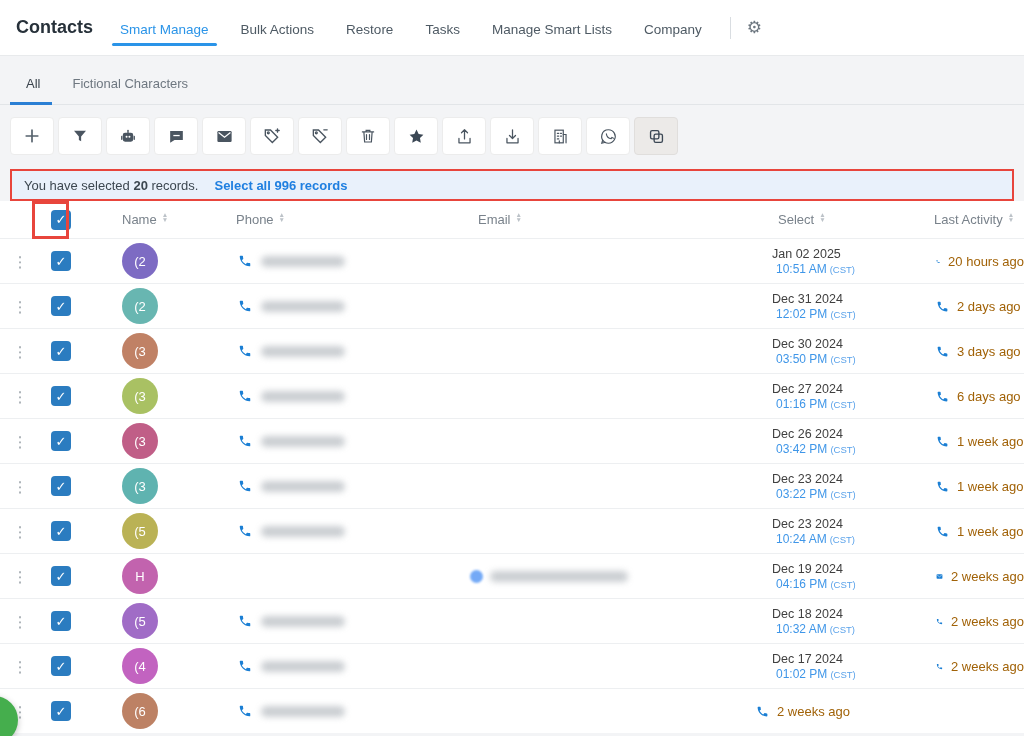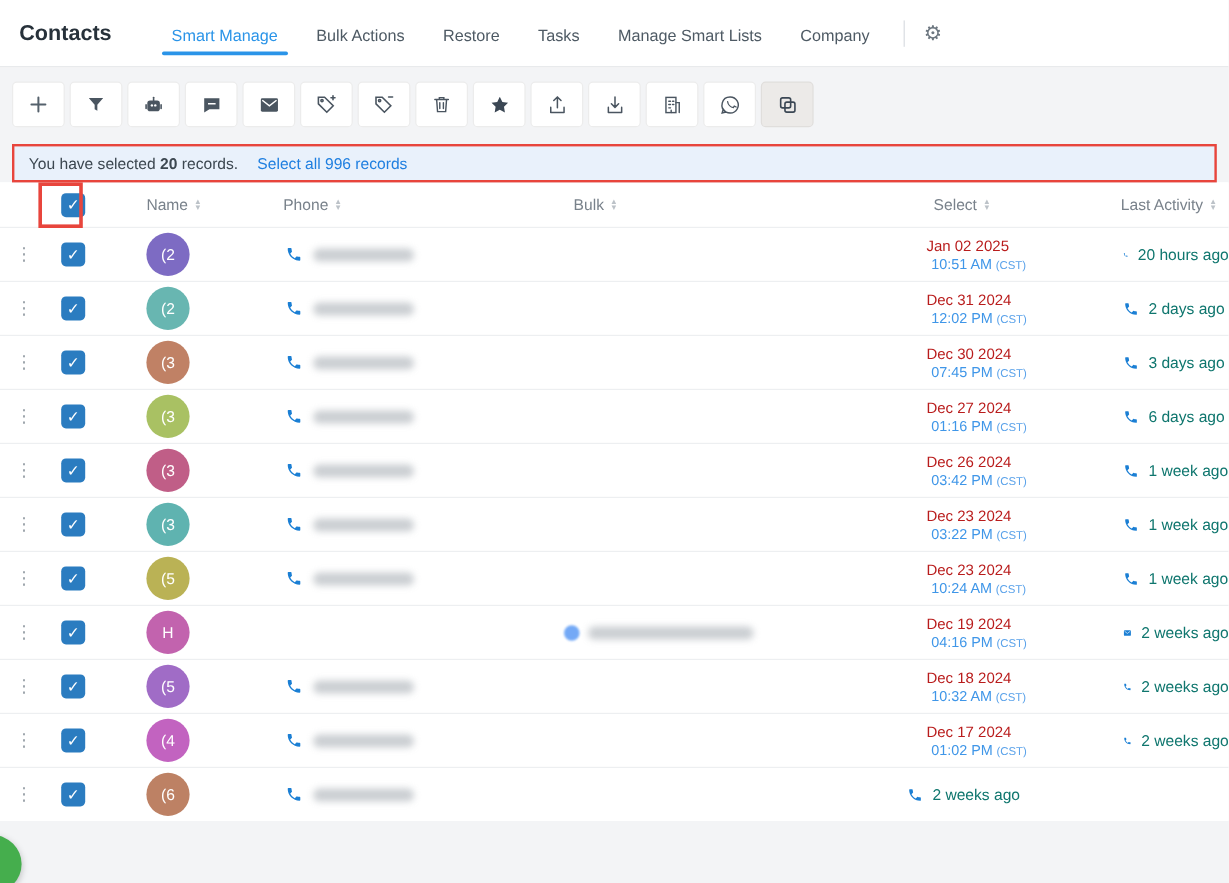--- a/index.html
+++ b/index.html
@@ -3,21 +3,21 @@
 <meta charset="utf-8">
 <style>
   * { margin:0; padding:0; box-sizing:border-box; }
   html,body { width:1024px; height:736px; }
   body { font-family:"Liberation Sans", sans-serif; background:#f3f4f6; }
   .screen { position:relative; width:1024px; height:736px; overflow:hidden; background:#f3f4f6; }
 
   
   .titlebar { height:56px; background:#ffffff; border-bottom:1px solid #e8eaec;
     display:flex; align-items:center; padding:0 16px; gap:8px; }
-  .page-title { font-size:18px; font-weight:bold; color:#27313a; margin-right:30px; }
+  .page-title { font-size:18px; font-weight:bold; color:#27313a; margin-right:7px; }
   .nav-tab { font-size:13.5px; color:#4e5a64; padding:18px 12px 15px; cursor:pointer; position:relative; white-space:nowrap; }
   .nav-tab.active { color:#2a94e8; }
   .nav-tab.active::after { content:""; position:absolute; left:4px; right:4px; bottom:6px; height:3px; background:#2a94e8; border-radius:2px; }
   .nav-divider { width:1px; height:22px; background:#d9dde1; margin:0 8px; }
   .gear { font-size:17px; color:#6d7780; cursor:pointer; line-height:1; }
 
   
   .list-tabs { display:flex; align-items:flex-end; padding:0 10px; height:49px; border-bottom:1px solid #e2e5e8; }
   .list-tab { font-size:13px; color:#6e7780; padding:14px 16px 13px; position:relative; cursor:pointer; white-space:nowrap; }
   .list-tab.active { color:#3a434c; }
@@ -31,27 +31,27 @@
   .tb-btn svg { display:block; }
   .spacer { flex:1; }
   .columns-btn { background:#ffffff; border:1px solid #ececec; border-radius:6px; height:38px; width:96px;
     display:flex; align-items:center; justify-content:center; gap:7px; font-size:13.5px; color:#3c474f; cursor:pointer; }
 
   
   .banner-wrap { margin:2px 10px 0; position:relative; }
   .banner { background:#e9f1fb; border:2px solid #e8453c; display:flex; align-items:center; gap:6px;
     padding:7px 12px; font-size:13px; color:#3c4750; height:32px; }
   .banner b { font-weight:bold; }
-  .banner a { color:#1f7fe0; text-decoration:none; margin-left:10px; cursor:pointer; }
+  .banner a { color:#1f7fe0; text-decoration:none; margin-left:10px; cursor:pointer;font-weight:bold; }
 
   
   .table { background:#ffffff; }
   .grid { display:grid; grid-template-columns:40px 44px 152px 234px 1fr 180px 110px; align-items:center; }
   .thead { height:37px; background:#fff; }
-  .th { font-size:13px; color:#79828b; display:flex; align-items:center; gap:5px; white-space:nowrap; }
+  .th { font-size:13px; color:#79828b; display:flex; align-items:flex-start; gap:5px; white-space:nowrap; }
   .th.h-name { padding-left:38px; }
   .th.h-phone { padding-left:0; }
   .th.h-email { padding-left:8px; }
   .th.h-created { padding-left:44px; }
   .th.h-activity { padding-left:20px; }
   .sort { display:inline-flex; flex-direction:column; color:#bcc2c8; font-size:6.5px; line-height:5px; cursor:pointer; }
 
   .trow { height:45px; border-top:1px solid #edeff1; background:#fff; }
   .rk { color:#9aa2a9; font-size:15px; text-align:center; cursor:pointer; letter-spacing:0; line-height:1; }
   .cb { width:20px; height:20px; background:#2b7cc0; border-radius:4px; color:#fff; font-size:13px;
@@ -61,24 +61,24 @@
   .avatar { width:36px; height:36px; border-radius:50%; color:#ffffff; font-size:13px;
     display:flex; align-items:center; justify-content:center; margin-left:38px; cursor:pointer; }
   .cell { display:flex; align-items:center; }
   .c-phone { gap:9px; padding-left:2px; }
   .c-email { gap:7px; padding-left:0; }
   .blur-bar { height:11px; border-radius:6px; background:#b9bec3; filter:blur(3px); opacity:.75; }
   .blur-phone { width:84px; }
   .blur-email { width:138px; }
   .email-dot { width:13px; height:13px; border-radius:50%; background:#5c9bf5; filter:blur(1px); opacity:.85; }
   .c-created { flex-direction:column; align-items:flex-start; justify-content:center; padding-left:38px; gap:1px; }
-  .cd { font-size:12.5px; color:#b91c1c; }
+  .cd { font-size:12.5px; color:#404040; }
   .ct { font-size:12px; color:#3f96e8; padding-left:4px; }
   .tz { font-size:9.5px; color:#5aa2ea; margin-left:3px;margin-top:28px; }
-  .c-act { gap:8px; padding-left:22px; white-space:nowrap; font-size:13px; color:#0f766e; overflow:visible; }
+  .c-act { gap:8px; padding-left:22px; white-space:nowrap; font-size:13px; color:#a16207; overflow:visible; }
 
   
   .anno-cb { position:absolute; left:-8px; top:-9px; width:37px; height:38px; border:3px solid #e8453c; pointer-events:none; }
 
   
   .green-bubble { position:absolute; left:-30px; bottom:-8px; width:48px; height:48px; border-radius:50%;
     background:#45ae4d; box-shadow:0 2px 6px rgba(0,0,0,.25); cursor:pointer; }
 </style>
 </head>
 <body>
@@ -90,20 +90,24 @@
     <div class="nav-tab active">Smart Manage</div>
     <div class="nav-tab">Bulk Actions</div>
     <div class="nav-tab">Restore</div>
     <div class="nav-tab">Tasks</div>
     <div class="nav-tab">Manage Smart Lists</div>
     <div class="nav-tab">Company</div>
     <div class="nav-divider"></div>
     <div class="gear">⚙</div>
   </div>
 
+  <div class="list-tabs">
+    <div class="list-tab active">All</div>
+    <div class="list-tab">Fictional Characters</div>
+  </div>
 
   <div class="toolbar">
     <div class="tb-btn">
         <svg width="20" height="20" viewBox="0 0 24 24" fill="none" stroke="#55616c" stroke-width="2" stroke-linecap="round">
           <path d="M12 5v14M5 12h14"></path>
         </svg>
       </div>
     <div class="tb-btn">
         <svg width="18" height="18" viewBox="0 0 24 24" fill="#4a5560">
           <path d="M4 5h16l-6.5 7.5V19l-3-1.6v-4.9z"></path>
@@ -211,21 +215,21 @@
           </span>
         </span>
       <span class="th h-phone">
           <span>Phone</span>
           <span class="sort">
             <span>▲</span>
             <span>▼</span>
           </span>
         </span>
       <span class="th h-email">
-          <span>Bulk</span>
+          <span>Email</span>
           <span class="sort">
             <span>▲</span>
             <span>▼</span>
           </span>
         </span>
       <span class="th h-created">
           <span>Select</span>
           <span class="sort">
             <span>▲</span>
             <span>▼</span>
@@ -315,21 +319,21 @@
               <path d="M6.62 10.79c1.44 2.83 3.76 5.14 6.59 6.59l2.2-2.21c.27-.27.67-.36 1.02-.24 1.12.37 2.33.57 3.57.57.55 0 1 .45 1 1V20c0 .55-.45 1-1 1-9.39 0-17-7.61-17-17 0-.55.45-1 1-1h3.5c.55 0 1 .45 1 1 0 1.25.2 2.45.57 3.57.11.35.03.74-.25 1.02l-2.2 2.2z"></path>
             </svg>
       <span class="blur-bar blur-phone"></span>
     </span>
     <span class="cell c-email" style="visibility: hidden;">
       <span class="email-dot"></span>
       <span class="blur-bar blur-email"></span>
     </span>
     <span class="cell c-created">
       <span class="cd">Dec 30 2024</span>
-      <span class="ct"><span class="t">07:45 PM</span><span class="tz">(CST)</span></span>
+      <span class="ct"><span class="t">03:50 PM</span><span class="tz">(CST)</span></span>
     </span>
     <span class="cell c-act">
       <svg class="act-call" width="13" height="13" viewBox="0 0 24 24" fill="#1b7fd4">
               <path d="M6.62 10.79c1.44 2.83 3.76 5.14 6.59 6.59l2.2-2.21c.27-.27.67-.36 1.02-.24 1.12.37 2.33.57 3.57.57.55 0 1 .45 1 1V20c0 .55-.45 1-1 1-9.39 0-17-7.61-17-17 0-.55.45-1 1-1h3.5c.55 0 1 .45 1 1 0 1.25.2 2.45.57 3.57.11.35.03.74-.25 1.02l-2.2 2.2z"></path>
             </svg>
 
       <span class="act-text">3 days ago</span>
     </span>
   </div>
 

